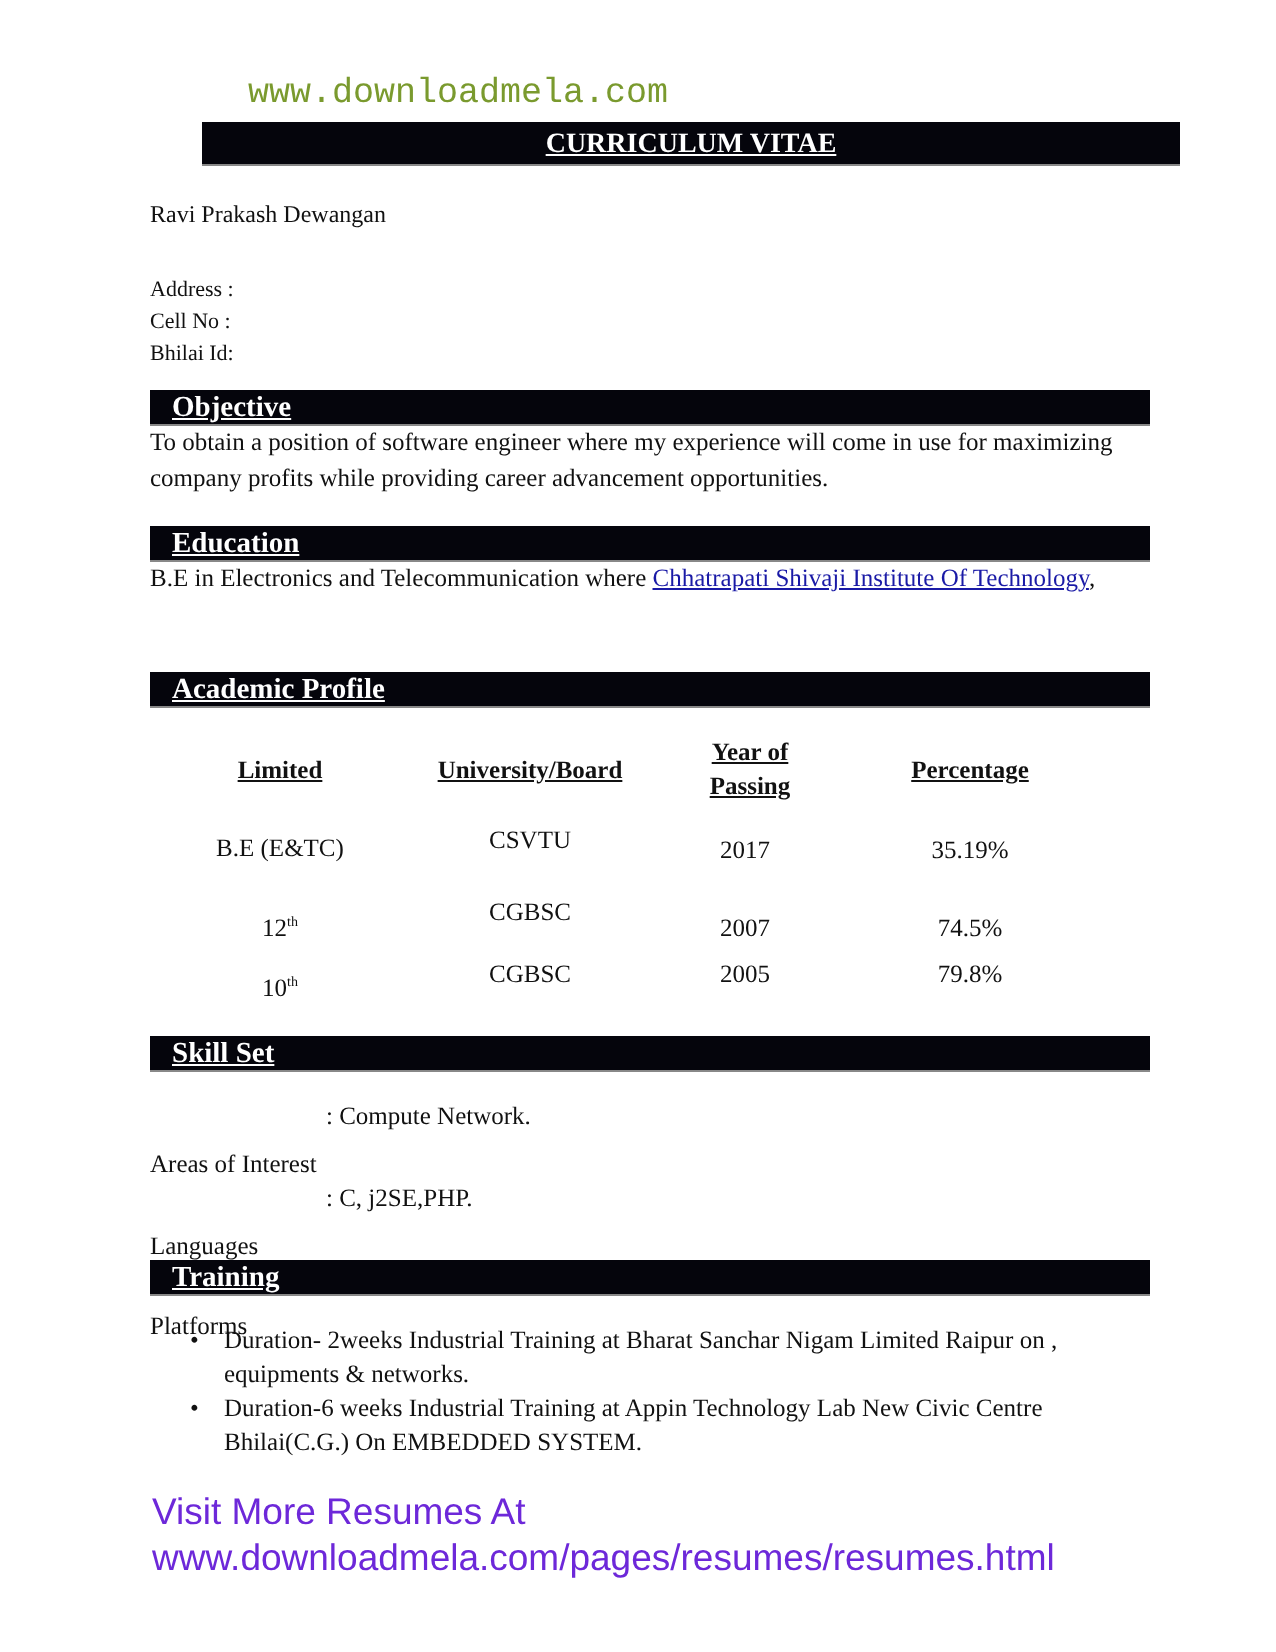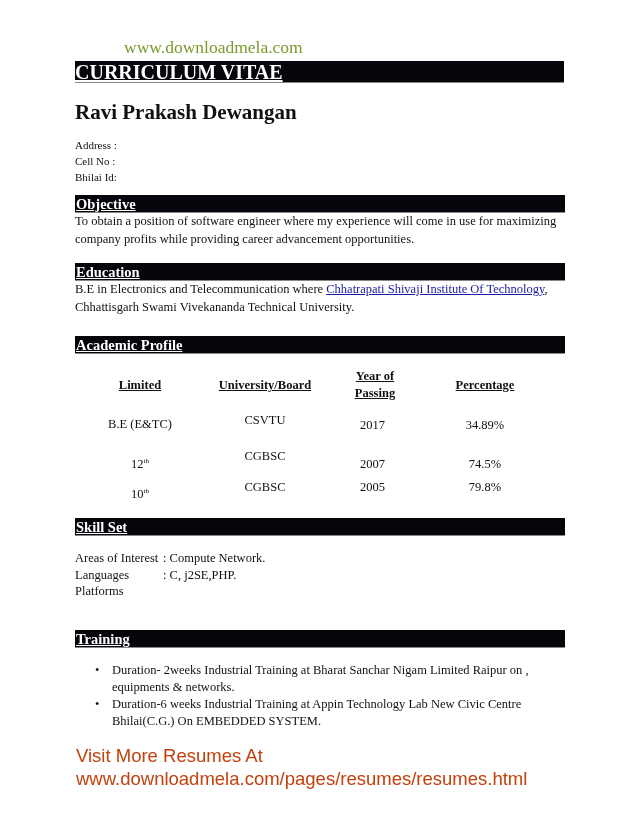--- a/index.html
+++ b/index.html
@@ -2,47 +2,47 @@
 <html><head>
 <meta charset="utf-8">
 <style>
   html, body { margin: 0; padding: 0; }
   body {
     width: 638px; height: 826px; background: #ffffff; position: relative;
     font-family: "Liberation Serif", serif; color: #111; overflow: hidden;
   }
   .watermark-top {
     position: absolute; left: 124px; top: 37px;
-    font-family: Liberation Serif, serif; font-size: 17.5px; color: #7a9a2e;
+    font-family: Liberation Mono, monospace; font-size: 17.5px; color: #7a9a2e;
   }
   .bar {
     position: absolute; left: 75px; width: 489px; background: #05050c;
     color: #fff; font-weight: bold; text-decoration: underline;
     border-bottom: 1px solid #888;
   }
-  .cv-bar { top: 61px; height: 21px; font-size: 20px; line-height: 23px; }
-  .sec-bar { height: 17px; font-size: 14.5px; line-height: 18px; padding-left: 1px; }
+  .cv-bar { top: 61px; height: 21px; text-align: center; font-size: 14px; line-height: 23px; margin-left: 26px; }
+  .sec-bar { height: 17px; font-size: 14.5px; line-height: 18px; padding-left: 11px; }
   .name {
-    position: absolute; left: 75px; top: 100px; font-size: 21px; font-weight: bold;
+    position: absolute; left: 75px; top: 100px; font-size: 12px; font-weight: normal;
   }
   .contact { position: absolute; left: 75px; top: 137px; font-size: 11px; line-height: 16px; }
   .para { position: absolute; left: 75px; width: 490px; font-size: 12.5px; line-height: 17.5px; }
   .link { color: #1a1aa6; text-decoration: underline; }
   .th { position: absolute; font-size: 12.5px; font-weight: bold; text-decoration: underline; text-align: center; line-height: 17px; }
   .td { position: absolute; font-size: 12.5px; text-align: center; }
   sup { font-size: 7px; }
   .skills { position: absolute; left: 75px; top: 550px; font-size: 12.5px; line-height: 16.5px; }
   .skills .row { display: flex; }
-  .skills .k { width: 88px; }
+  .skills .k { width: 88px; margin-top: 24px; }
   .train { position: absolute; left: 95px; top: 662px; width: 470px; font-size: 12.5px; line-height: 17px; }
   .train .item { display: flex; }
   .train .bullet { width: 17px; flex: none; }
   .footer {
     position: absolute; left: 76px; top: 744px;
-    font-family: "Liberation Sans", sans-serif; font-size: 18.5px; line-height: 23px; color: #c2410c;
+    font-family: "Liberation Sans", sans-serif; font-size: 18.5px; line-height: 23px; color: #6d28d9;
   }
 </style>
 </head>
 <body>
 
 <div class="watermark-top">www.downloadmela.com</div>
 
 <div class="bar cv-bar">CURRICULUM VITAE</div>
 
 <div class="name">Ravi Prakash Dewangan</div>
@@ -52,38 +52,37 @@
   <div>Cell No  :</div>
   <div>Bhilai Id:</div>
 </div>
 
 <div class="bar sec-bar" style="top:195px">Objective</div>
 <div class="para" style="top:213px">To obtain a position of software engineer where my experience will come in use for maximizing company profits while providing career advancement opportunities.</div>
 
 <div class="bar sec-bar" style="top:263px">Education</div>
 <div class="para" style="top:281px">
   <span>B.E  in Electronics and Telecommunication where </span><a class="link">Chhatrapati Shivaji Institute Of Technology</a><span>,</span><br>
-  <span>Chhattisgarh Swami Vivekananda Technical University.</span>
 </div>
 
 <div class="bar sec-bar" style="top:336px">Academic Profile</div>
 
 <div>
   <div class="th" style="left:100px;width:80px;top:377px">Limited</div>
   <div class="th" style="left:210px;width:110px;top:377px">University/Board</div>
   <div class="th" style="left:340px;width:70px;top:368px">
     <div>Year of</div>
     <div>Passing</div>
   </div>
   <div class="th" style="left:440px;width:90px;top:377px">Percentage</div>
 
   <div class="td" style="left:95px;width:90px;top:417px">B.E (E&amp;TC)</div>
   <div class="td" style="left:225px;width:80px;top:413px">CSVTU</div>
   <div class="td" style="left:345px;width:55px;top:418px">2017</div>
-  <div class="td" style="left:445px;width:80px;top:418px">34.89%</div>
+  <div class="td" style="left:445px;width:80px;top:418px">35.19%</div>
 
   <div class="td" style="left:120px;width:40px;top:457px"><span>12</span><sup>th</sup></div>
   <div class="td" style="left:225px;width:80px;top:449px">CGBSC</div>
   <div class="td" style="left:345px;width:55px;top:457px">2007</div>
   <div class="td" style="left:445px;width:80px;top:457px">74.5%</div>
 
   <div class="td" style="left:120px;width:40px;top:487px"><span>10</span><sup>th</sup></div>
   <div class="td" style="left:225px;width:80px;top:480px">CGBSC</div>
   <div class="td" style="left:345px;width:55px;top:480px">2005</div>
   <div class="td" style="left:445px;width:80px;top:480px">79.8%</div>

